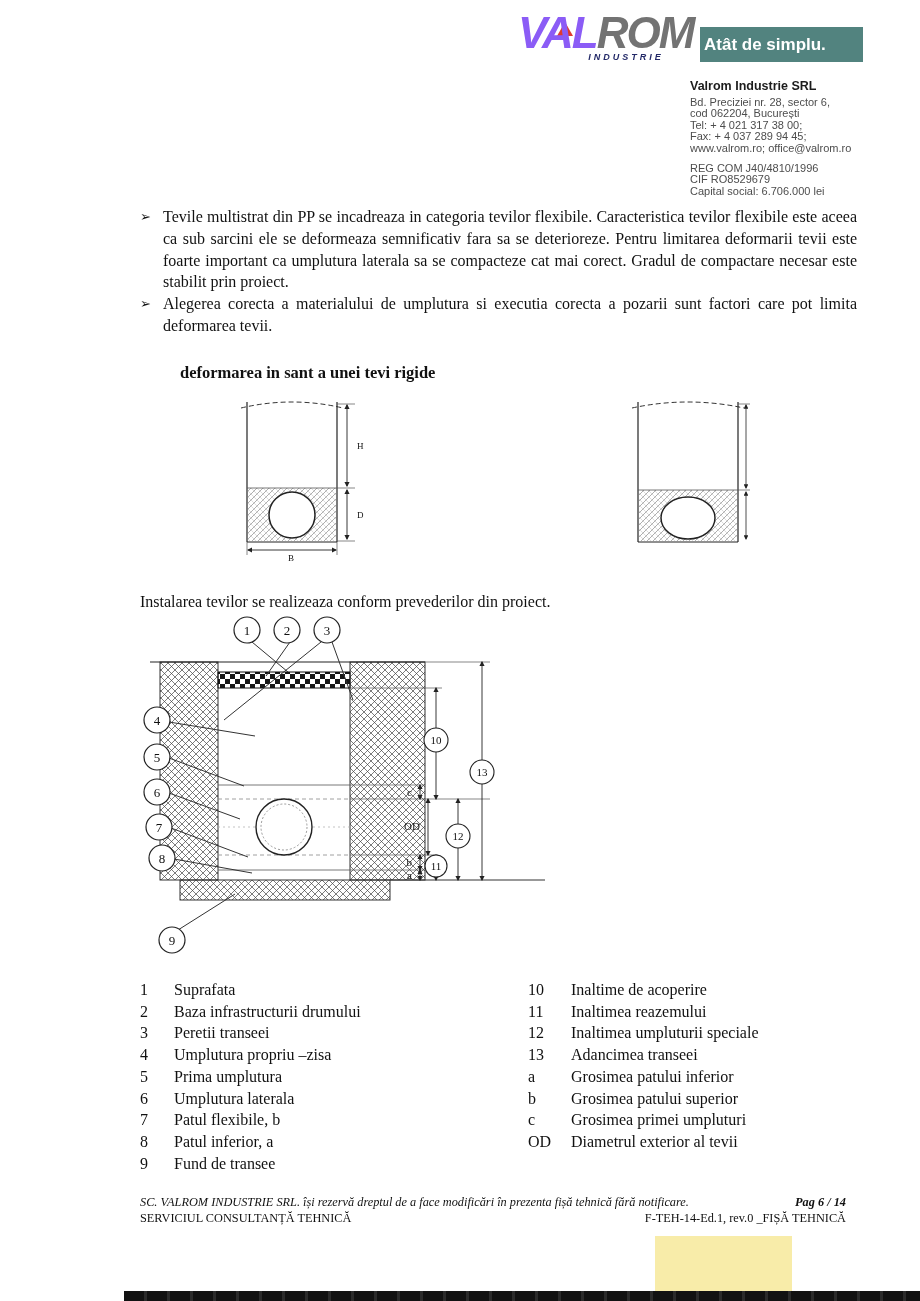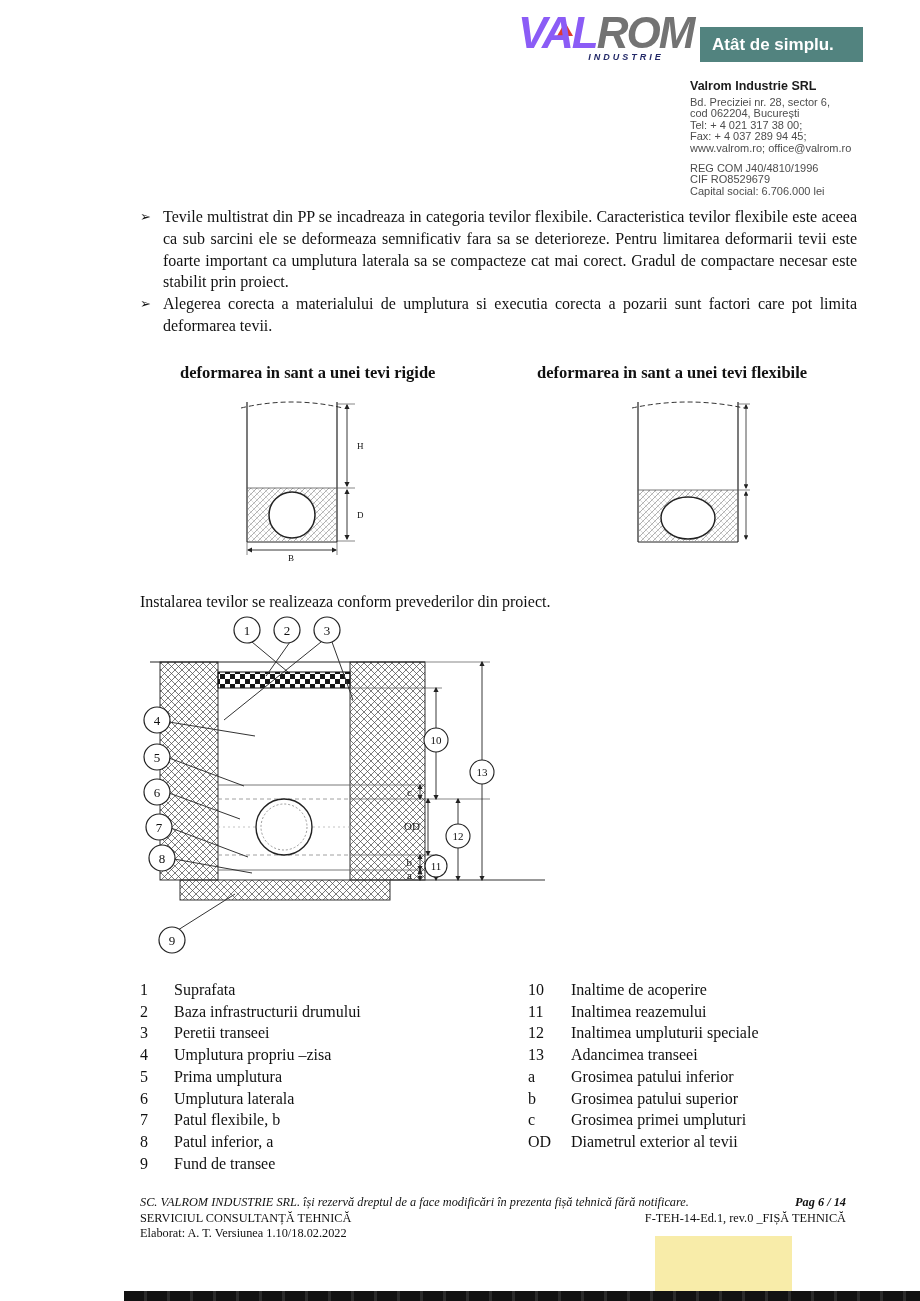--- a/index.html
+++ b/index.html
@@ -8,21 +8,21 @@
 
   
   .logo { position:absolute; left:518px; top:10px; width:180px; }
   .logo-text { position:relative; z-index:2; font-family:"Liberation Sans", sans-serif; font-weight:bold; font-style:italic; font-size:44px; line-height:46px; letter-spacing:-2px; }
   .logo-val { color:#8b5cf6; }
   .logo-rom { color:#737373; }
   .logo-red { position:absolute; left:39px; top:12px; width:0; height:0; z-index:1;
     border-left:8px solid transparent; border-right:8px solid transparent; border-bottom:14px solid #e03a2f; }
   .logo-sub { font-family:"Liberation Sans", sans-serif; font-weight:bold; font-style:italic; font-size:9px; letter-spacing:3px; color:#232968; padding-left:36px; margin-top:-4px;text-align:center; }
   .tagline { position:absolute; left:700px; top:27px; width:163px; height:35px; background:#52837f; color:#fff;
-    font-family:"Liberation Sans", sans-serif; font-weight:bold; font-size:17px; line-height:35px; padding-left:12px; }
+    font-family:"Liberation Sans", sans-serif; font-weight:bold; font-size:17px; line-height:35px; padding-left:4px; }
   .company { position:absolute; left:690px; top:81px; font-family:"Liberation Sans", sans-serif; font-size:11px; line-height:11.6px; color:#4d4d4d; }
   .company .c-name { font-size:12.5px; font-weight:bold; color:#1c1c1c; margin-bottom:4px; }
   .c-gap { height:8px; }
 
   
   .bullets { position:absolute; left:140px; top:206px; width:717px; }
   .bullet { display:flex; }
   .bullet-marker { flex:0 0 23px; font-family:"DejaVu Sans", sans-serif; font-size:13px; padding-top:3px; }
   .bullet-text { flex:1; font-size:16px; line-height:21.8px; text-align:justify; }
   .headings { position:absolute; left:140px; top:363px; width:717px; display:flex; font-weight:bold; font-size:16.5px; }
@@ -82,21 +82,20 @@
       <span class="bullet-text">Tevile multistrat din PP se incadreaza in categoria tevilor flexibile. Caracteristica tevilor flexibile este aceea ca sub sarcini ele se deformeaza semnificativ fara sa se deterioreze. Pentru limitarea deformarii tevii este foarte important ca umplutura laterala sa se compacteze cat mai corect. Gradul de compactare necesar este stabilit prin proiect.</span>
     </div>
     <div class="bullet">
       <span class="bullet-marker">➢</span>
       <span class="bullet-text">Alegerea corecta a materialului de umplutura si executia corecta a pozarii sunt factori care pot limita deformarea tevii.</span>
     </div>
   </div>
 
   <div class="headings">
     <span class="h-rigid">deformarea in sant a unei tevi rigide</span>
-    <span class="h-flex">deformarea in sant a unei tevi flexibile</span>
   </div>
 
   <svg class="rigid-svg" width="140" height="170" viewBox="0 0 140 170">
     <defs>
       <pattern id="bedHatch" width="6" height="6" patternUnits="userSpaceOnUse">
         <path d="M0 6 L6 0" stroke="#777" stroke-width="0.6"></path>
         <path d="M0 0 L6 6" stroke="#bbb" stroke-width="0.5"></path>
       </pattern>
       <marker id="arrR" viewBox="0 0 10 10" refX="8" refY="5" markerWidth="6" markerHeight="6" orient="auto-start-reverse">
         <path d="M0 0 L10 5 L0 10 z" fill="#222"></path>
@@ -349,21 +348,18 @@
 
   <div class="footer">
     <div class="frow">
       <span class="disclaimer">SC. VALROM INDUSTRIE SRL. își rezervă dreptul de a face modificări în prezenta fișă tehnică fără notificare.</span>
       <span class="fpage">Pag 6 / 14</span>
     </div>
     <div class="frow">
       <span>SERVICIUL CONSULTANȚĂ TEHNICĂ</span>
       <span>F-TEH-14-Ed.1, rev.0 _FIȘĂ TEHNICĂ</span>
     </div>
-    <div class="frow">
-      <span>Elaborat:  A. T.  Versiunea 1.10/18.02.2022</span>
-    </div>
   </div>
 
   <div class="yellow-box"></div>
   <div class="bottom-bar"></div>
 
 </div>
 
 </body></html>

